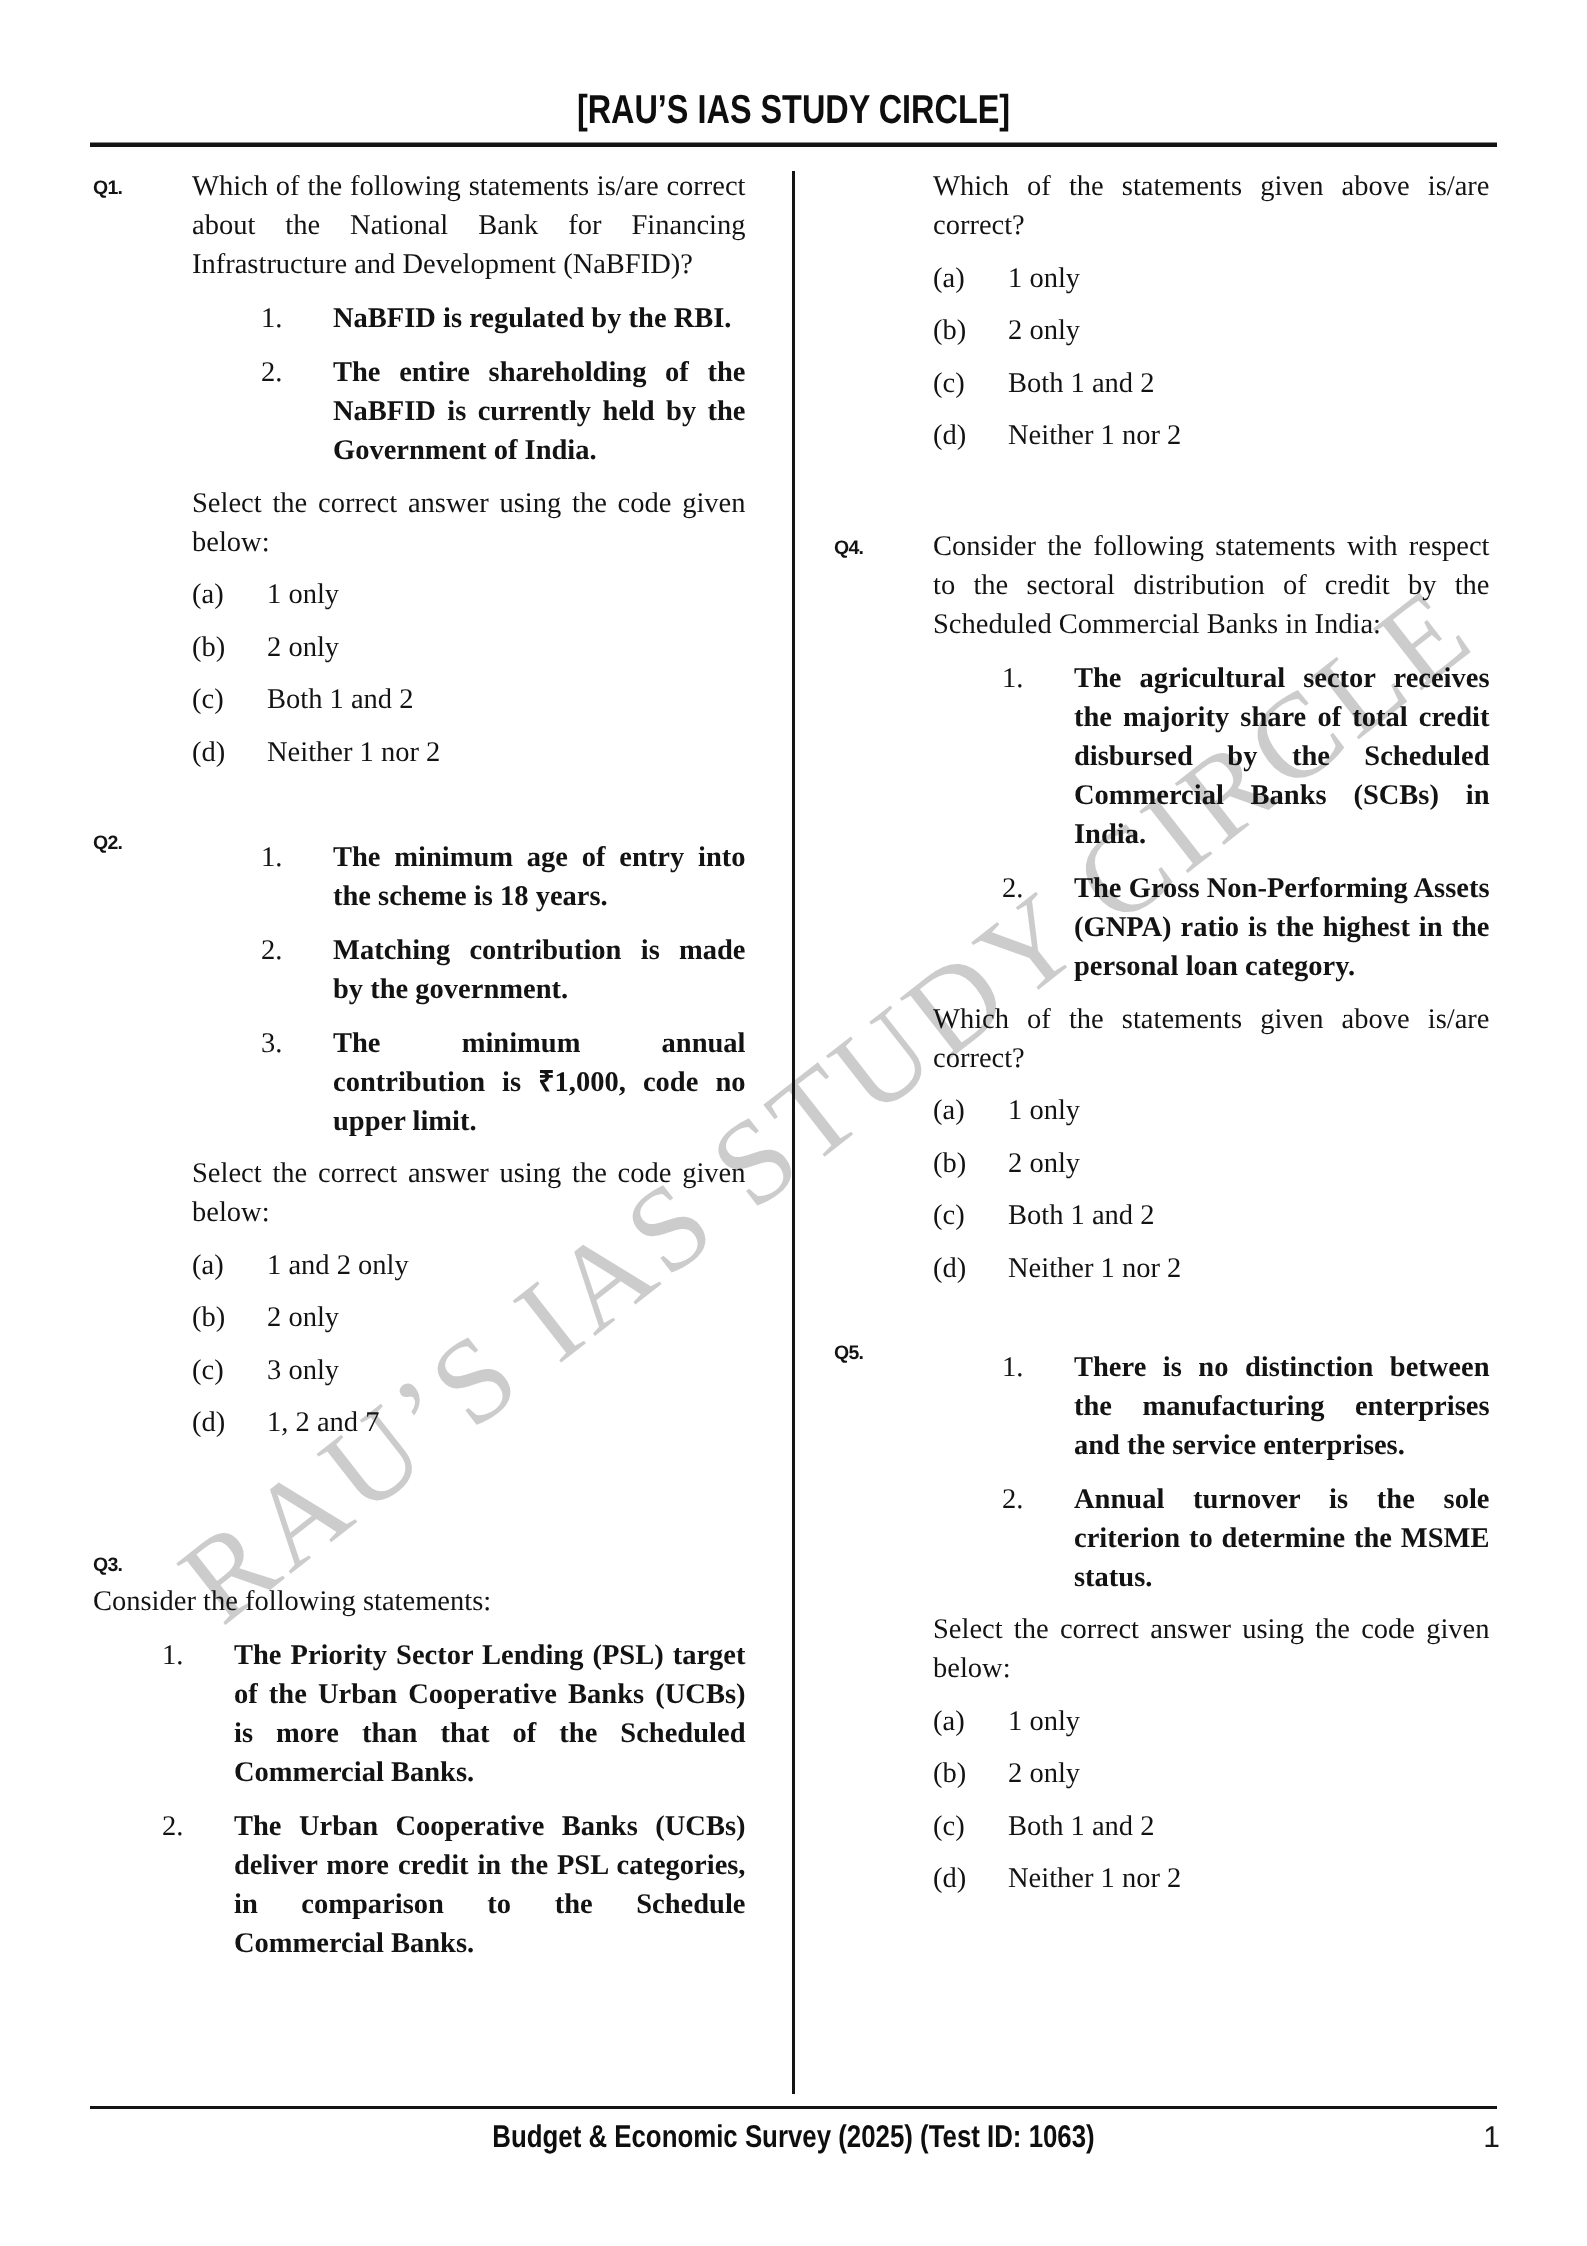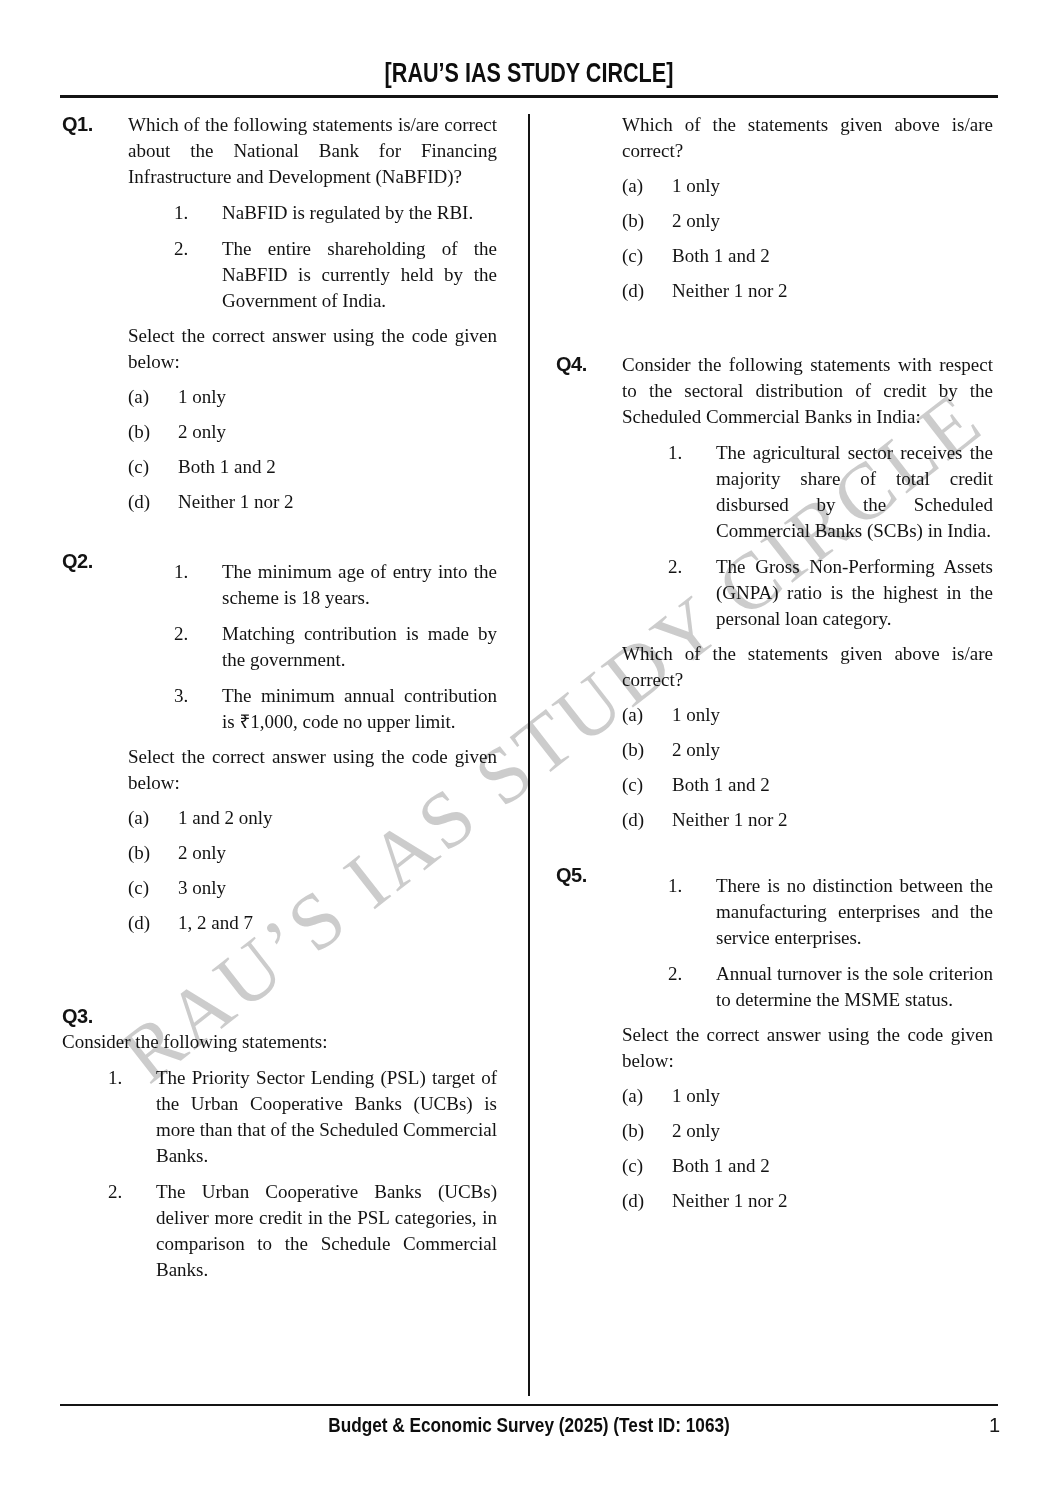--- a/index.html
+++ b/index.html
@@ -40,27 +40,27 @@
     color:rgba(120,120,120,0.38); z-index:0; user-select:none;
   }
   
   .col { position:absolute; top:112px; z-index:1; font-size:19px; line-height:26px; }
   .col.left  { left:62px;  width:435px; }
   .col.right { left:556px; width:437px; }
   .q { display:flex; align-items:flex-start; }
   .qlabel {
     width:66px; flex:none;
     font-family:"Liberation Sans", sans-serif; font-weight:700;
-    font-size:20px; line-height:25px; letter-spacing:-0.5px;
+    font-size:13px; line-height:25px; letter-spacing:-0.5px;
   }
   .qbody { flex:1; min-width:0; }
   .qtext, .sttext, .lead { text-align:justify; }
   .statement { display:flex; margin:10px 0 0 46px; }
   .stnum { width:48px; flex:none; }
-  .sttext { flex:1; min-width:0; }
+  .sttext { flex:1; min-width:0;font-weight:bold; }
   .lead { margin-top:9px; }
   .option { display:flex; margin-top:9px; }
   .optletter { width:50px; flex:none; }
   .opttext { flex:1; min-width:0; }
   .mt-q2 { margin-top:34px; }
   .mt-q3 { margin-top:68px;flex-direction:column; }
   .mt-q4 { margin-top:48px; }
   .mt-q5 { margin-top:30px; }
 </style>
 </head>

